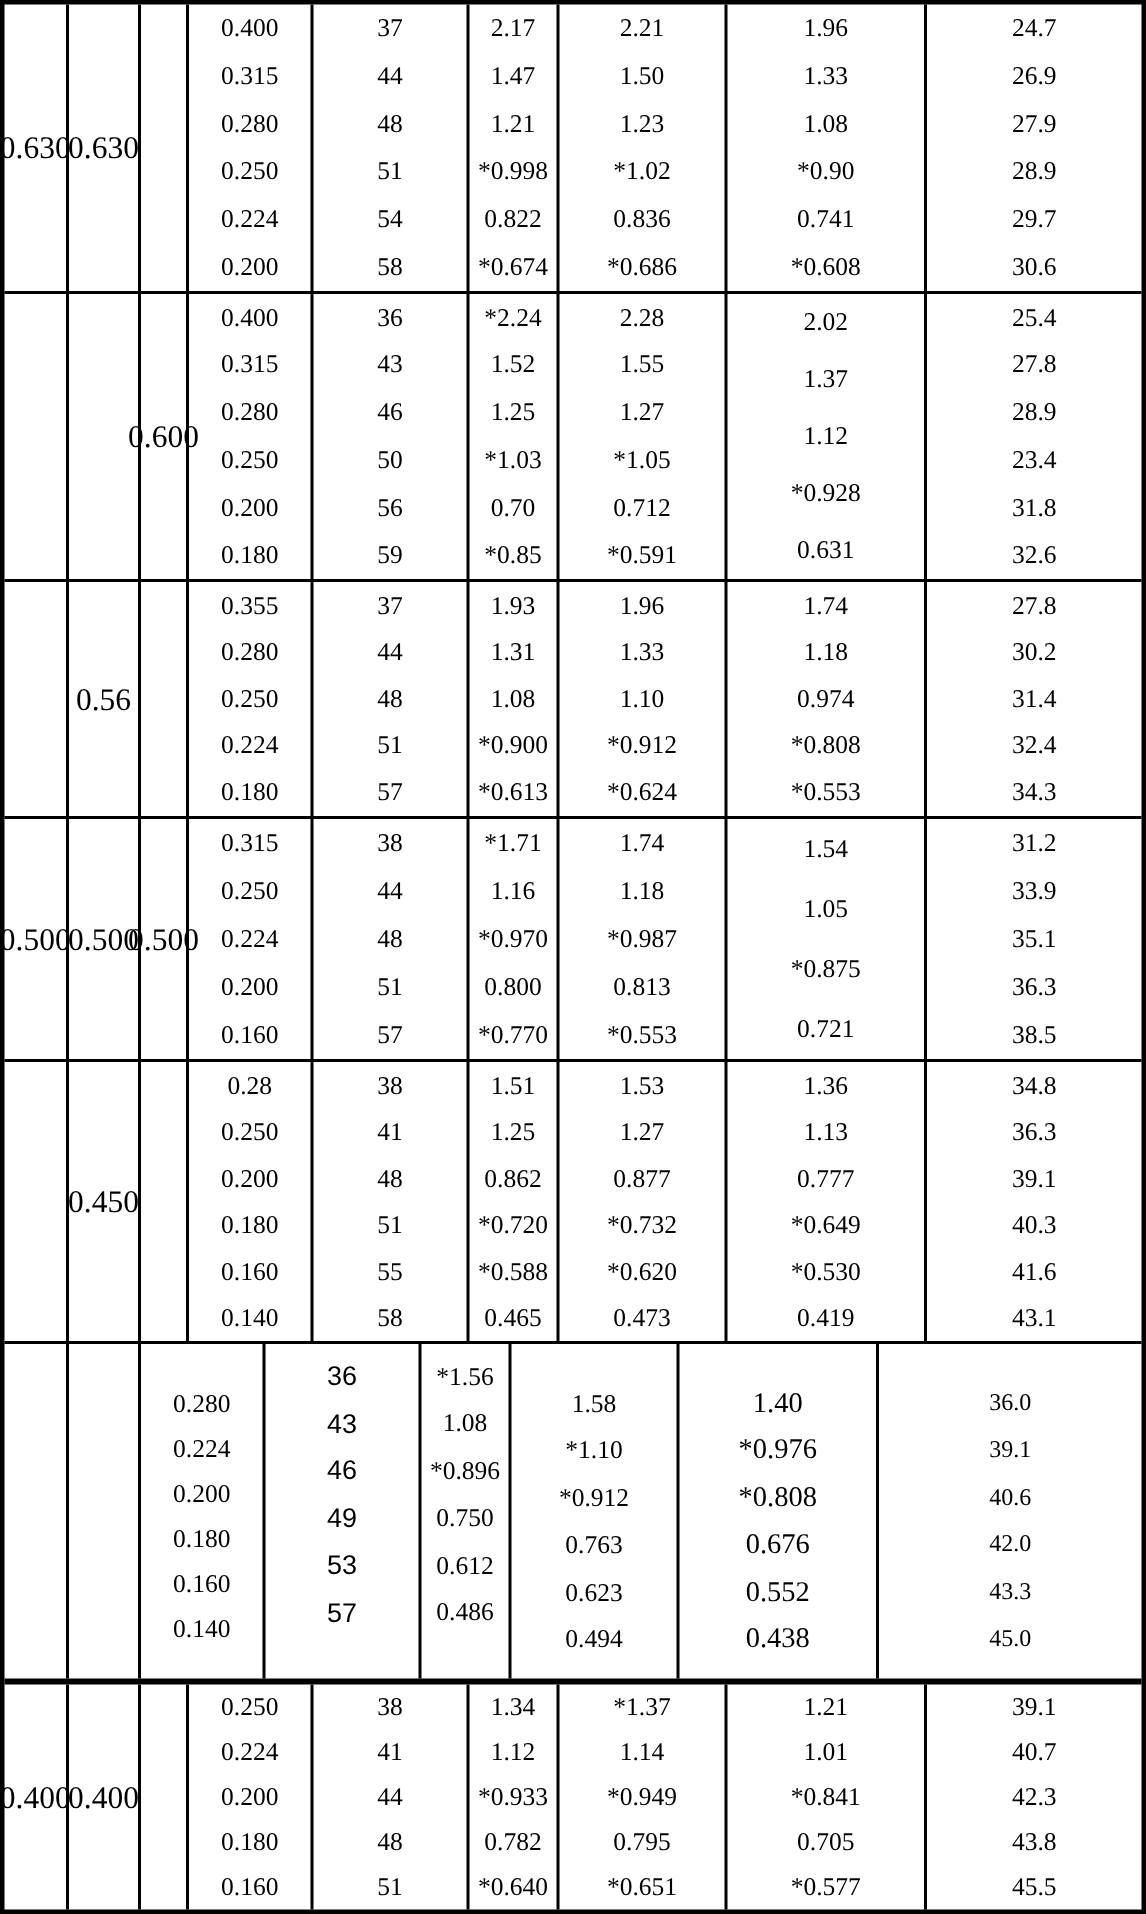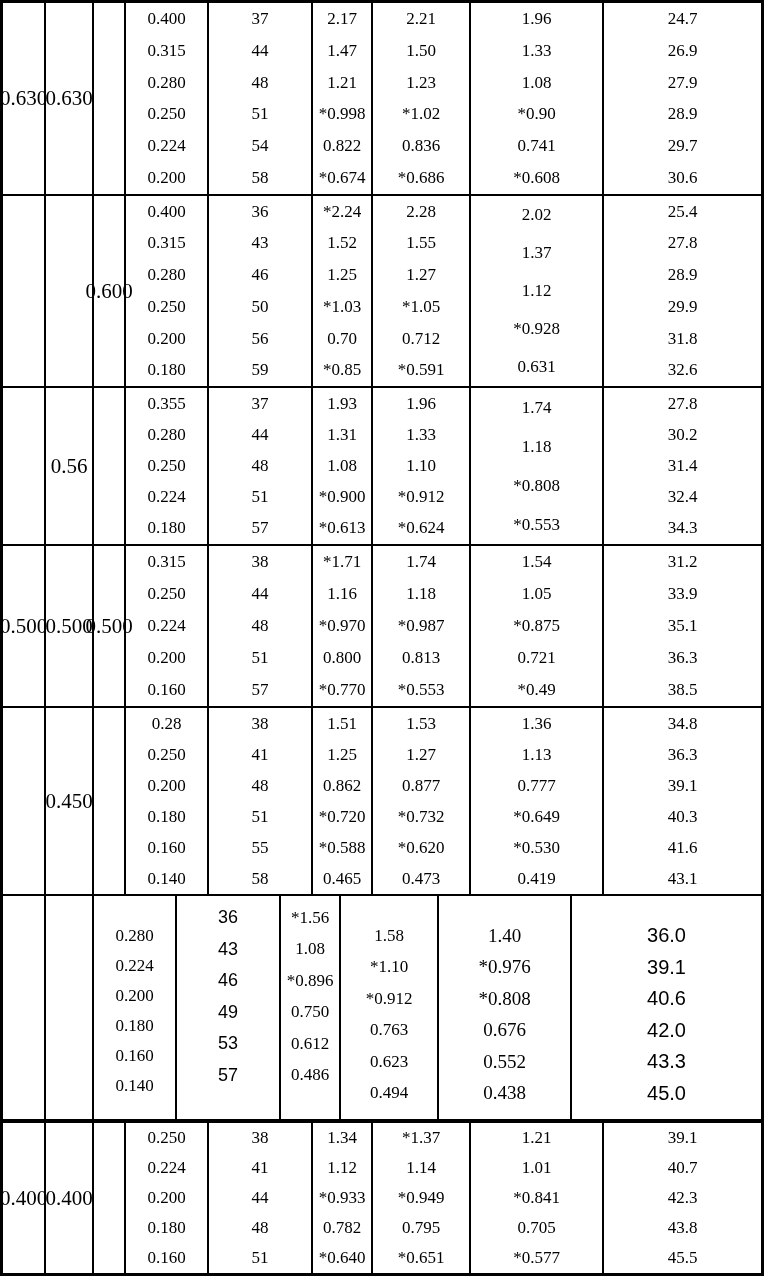--- a/index.html
+++ b/index.html
@@ -18,21 +18,21 @@
   .block.thick-bottom { border-bottom:4px solid #000; }
 
   .c { border-right:2px solid #000; height:100%; }
   .c:last-child { border-right:none; }
   .c1 { width:43px; }
   .c2 { width:48px; }
   .c3 { width:32px; }
   .c4 { width:83px; }
   .c5 { width:104px; }
   .c6 { width:60px; }
-  .c7 { width:98px; }
+  .c7 { width:112px; }
   .c8 { width:133px; }
   .c9 { flex:1; }
 
   .merged {
     display:flex; align-items:center; justify-content:center;
     font-size:21px;
   }
 
   .stack { display:flex; flex-direction:column; height:100%; justify-content:center; }
   .stack .line {
@@ -44,21 +44,21 @@
   .b6 .stack { justify-content:flex-start; }
   .b6 .stack .line { flex:0 0 auto; }
   .b6 .c4 .stack { padding-top:25px; }
   .b6 .c4 .line { height:30px; }
   .b6 .c5 .stack, .b6 .c6 .stack { padding-top:6px; }
   .b6 .c5 .line, .b6 .c6 .line { height:31.5px; }
   .b6 .c7 .stack, .b6 .c8 .stack, .b6 .c9 .stack { padding-top:24px; }
   .b6 .c7 .line, .b6 .c8 .line, .b6 .c9 .line { height:31.5px; }
   .b6 .c5 .line { font-family:"Liberation Sans", sans-serif; font-size:18px; }
   .b6 .c8 .line { font-family:Liberation Serif, serif; font-size:19px; }
-  .b6 .c9 .line { font-family:Liberation Sans, sans-serif; font-size:20px; }
+  .b6 .c9 .line { font-family:Liberation Serif, serif; font-size:16px; }
 </style>
 </head>
 <body>
 
 <div class="table" id="table-root">
     <div class="block" style="height: 193px;">
       <div class="c c1 merged">0.630</div>
       <div class="c c2 merged">0.630</div>
       <div class="c c3 merged"></div>
       <div class="c c4">
@@ -173,21 +173,21 @@
           <div class="line">1.12</div>
           <div class="line">*0.928</div>
           <div class="line">0.631</div>
         </div>
       </div>
       <div class="c c9">
         <div class="stack">
           <div class="line">25.4</div>
           <div class="line">27.8</div>
           <div class="line">28.9</div>
-          <div class="line">29.9</div>
+          <div class="line">23.4</div>
           <div class="line">31.8</div>
           <div class="line">32.6</div>
         </div>
       </div>
     </div>
     <div class="block" style="height: 158px;">
       <div class="c c1 merged"></div>
       <div class="c c2 merged">0.56</div>
       <div class="c c3 merged"></div>
       <div class="c c4">
@@ -223,20 +223,21 @@
           <div class="line">1.33</div>
           <div class="line">1.10</div>
           <div class="line">*0.912</div>
           <div class="line">*0.624</div>
         </div>
       </div>
       <div class="c c8">
         <div class="stack">
           <div class="line">1.74</div>
           <div class="line">1.18</div>
+          <div class="line">0.974</div>
           <div class="line">*0.808</div>
           <div class="line">*0.553</div>
         </div>
       </div>
       <div class="c c9">
         <div class="stack">
           <div class="line">27.8</div>
           <div class="line">30.2</div>
           <div class="line">31.4</div>
           <div class="line">32.4</div>
@@ -283,21 +284,20 @@
           <div class="line">0.813</div>
           <div class="line">*0.553</div>
         </div>
       </div>
       <div class="c c8">
         <div class="stack">
           <div class="line">1.54</div>
           <div class="line">1.05</div>
           <div class="line">*0.875</div>
           <div class="line">0.721</div>
-          <div class="line">*0.49</div>
         </div>
       </div>
       <div class="c c9">
         <div class="stack">
           <div class="line">31.2</div>
           <div class="line">33.9</div>
           <div class="line">35.1</div>
           <div class="line">36.3</div>
           <div class="line">38.5</div>
         </div>

